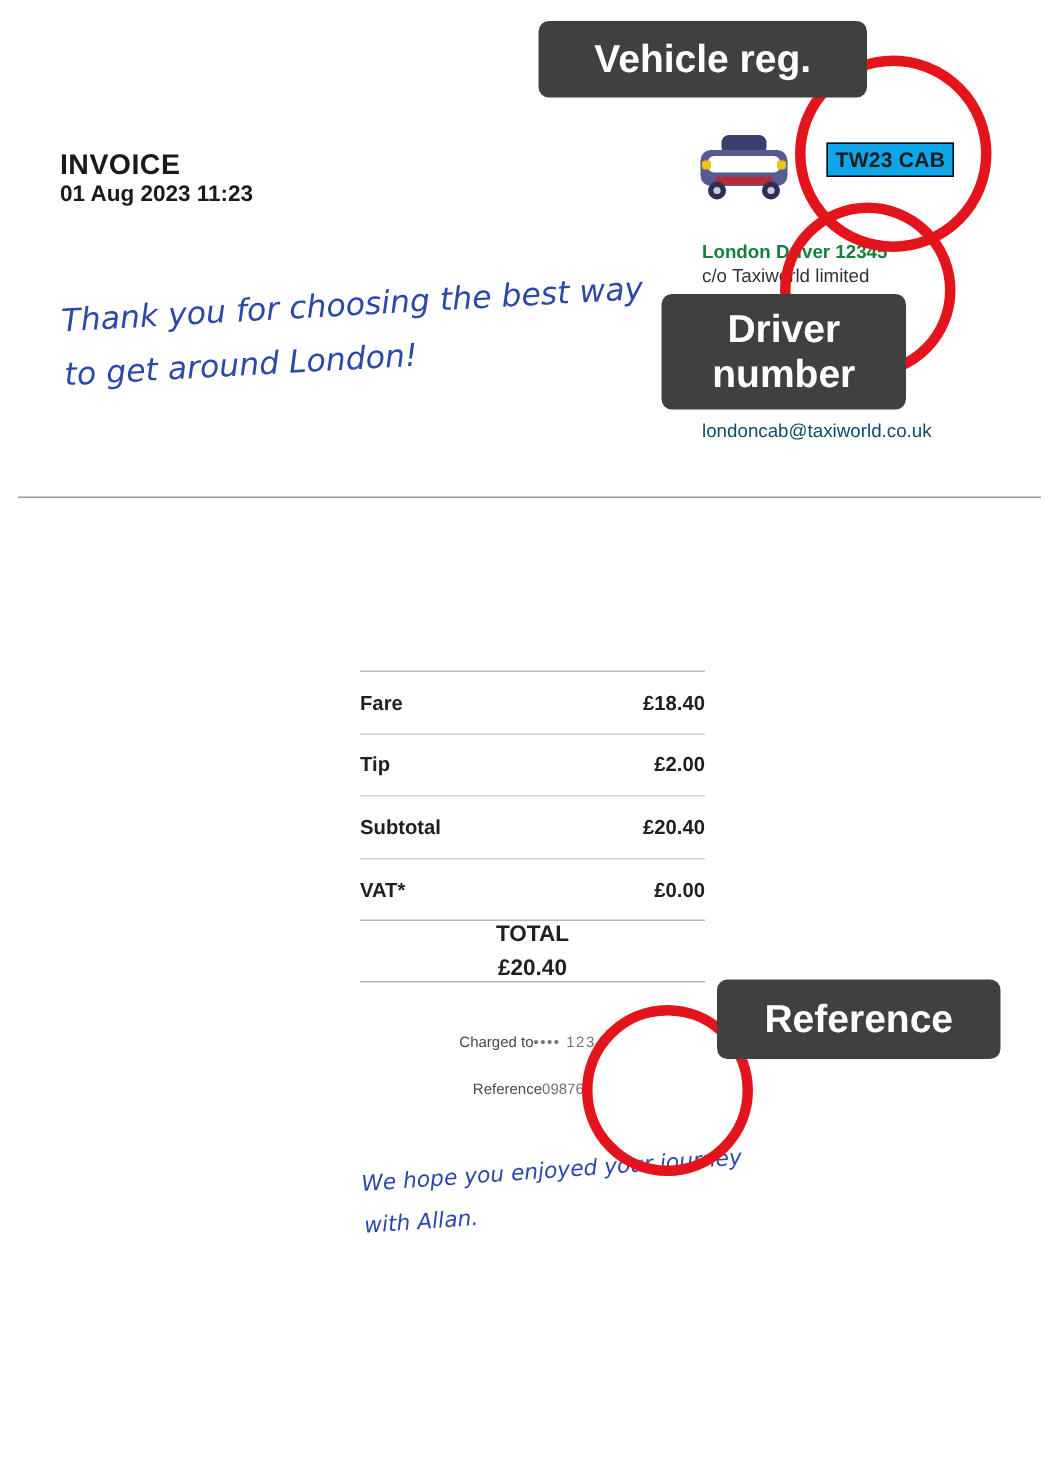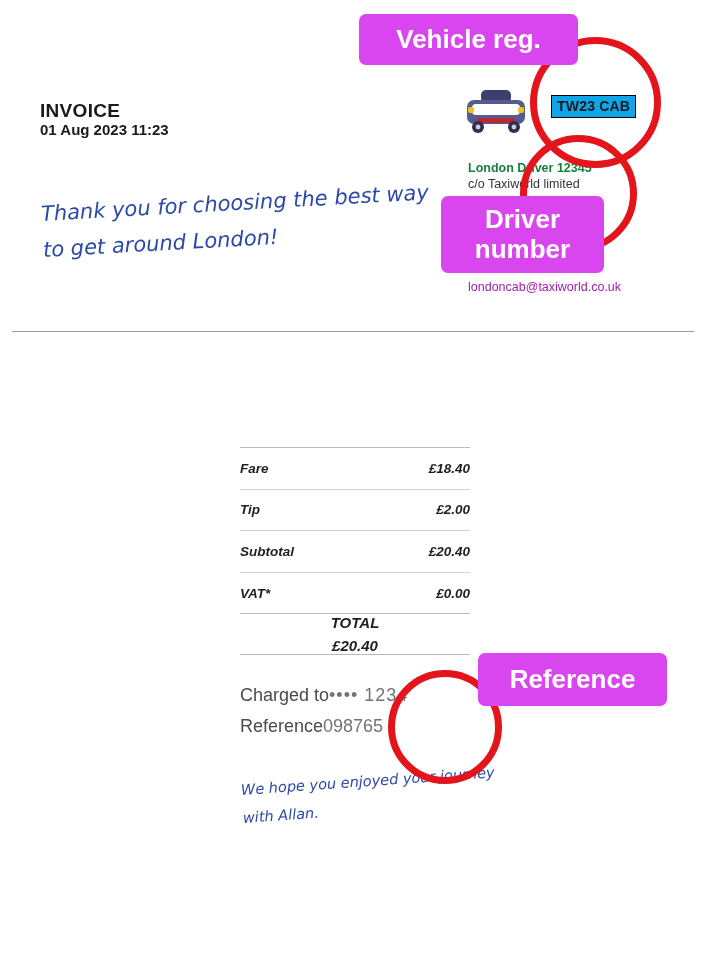--- a/index.html
+++ b/index.html
@@ -71,21 +71,21 @@
     left: 468px;
     top: 177px;
     font-size: 12.5px;
     color: #333;
   }
   .driver-email {
     position: absolute;
     left: 468px;
     top: 280px;
     font-size: 12.5px;
-    color: #a21caf;
+    color: #0c4a6e;
   }
 
   
   .handwrite {
     font-family: "DejaVu Sans", sans-serif;
     color: #2b49a8;
     font-style: italic;
   }
   .note-thanks {
     position: absolute;
@@ -126,54 +126,53 @@
     width: 230px;
   }
   .totals .row {
     display: flex;
     justify-content: space-between;
     align-items: center;
     border-top: 1px solid #d2d2d2;
     height: 41.6px;
     font-size: 13.5px;
     font-weight: bold;
-    font-style: italic;
   }
   .totals .row:first-child { border-top: 1px solid #b9b9b9; }
   .totals .row.total {
     border-top: 1px solid #b9b9b9;
     border-bottom: 1px solid #b9b9b9;
     font-size: 15px;
     flex-direction: column;
   }
   .totals .row .label { color: #1f1f1f; }
   .totals .row .value { color: #1f1f1f; }
 
   
   .meta {
     position: absolute;
     left: 240px;
     top: 680px;
     width: 230px;
   }
   .meta .row {
     display: flex;
-    justify-content: flex-start;
+    justify-content: center;
     align-items: center;
     height: 31px;
-    font-size: 18px;
+    font-size: 10px;
     color: #4a4a4a;
   }
   .meta .row .value { color: #737373; }
   .dots { letter-spacing: 1px; }
 
   
   .callout {
     position: absolute;
-    background: #d946ef;
+    background: #404040;
     color: #ffffff;
     font-weight: bold;
     border-radius: 7px;
     z-index: 10;
     display: flex;
     align-items: center;
     justify-content: center;
     text-align: center;
     line-height: 1.13;
   }

